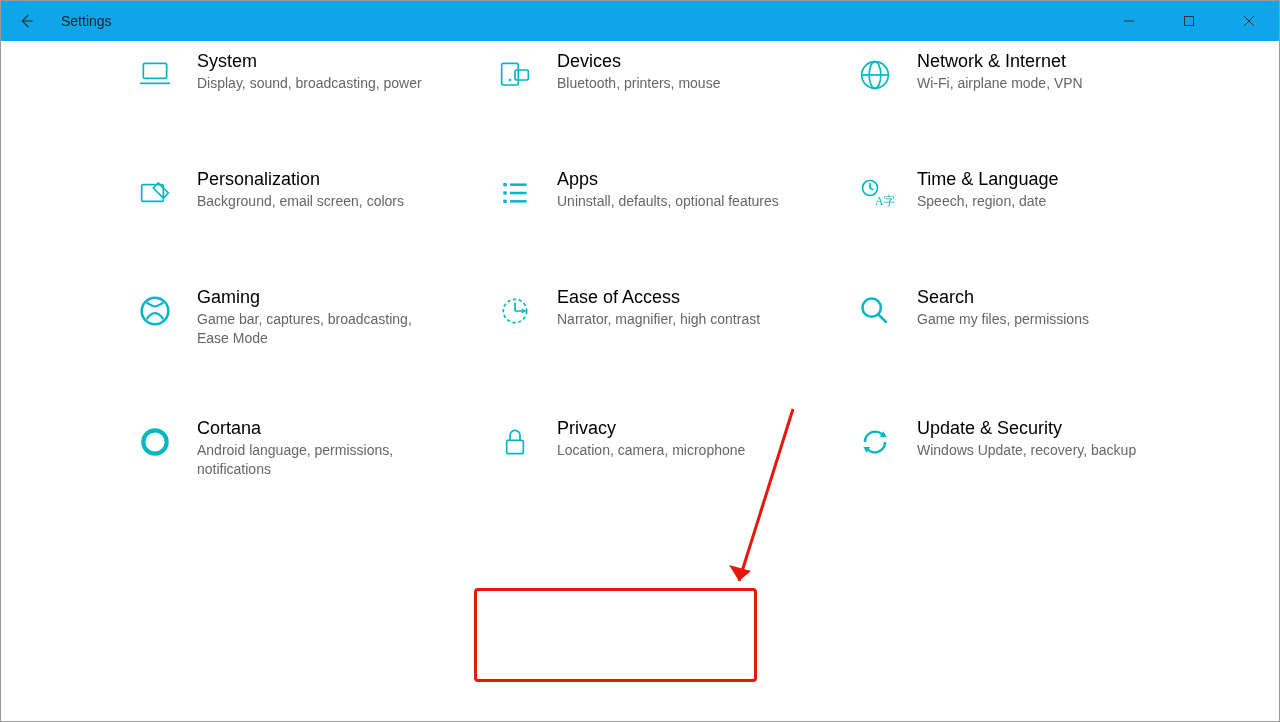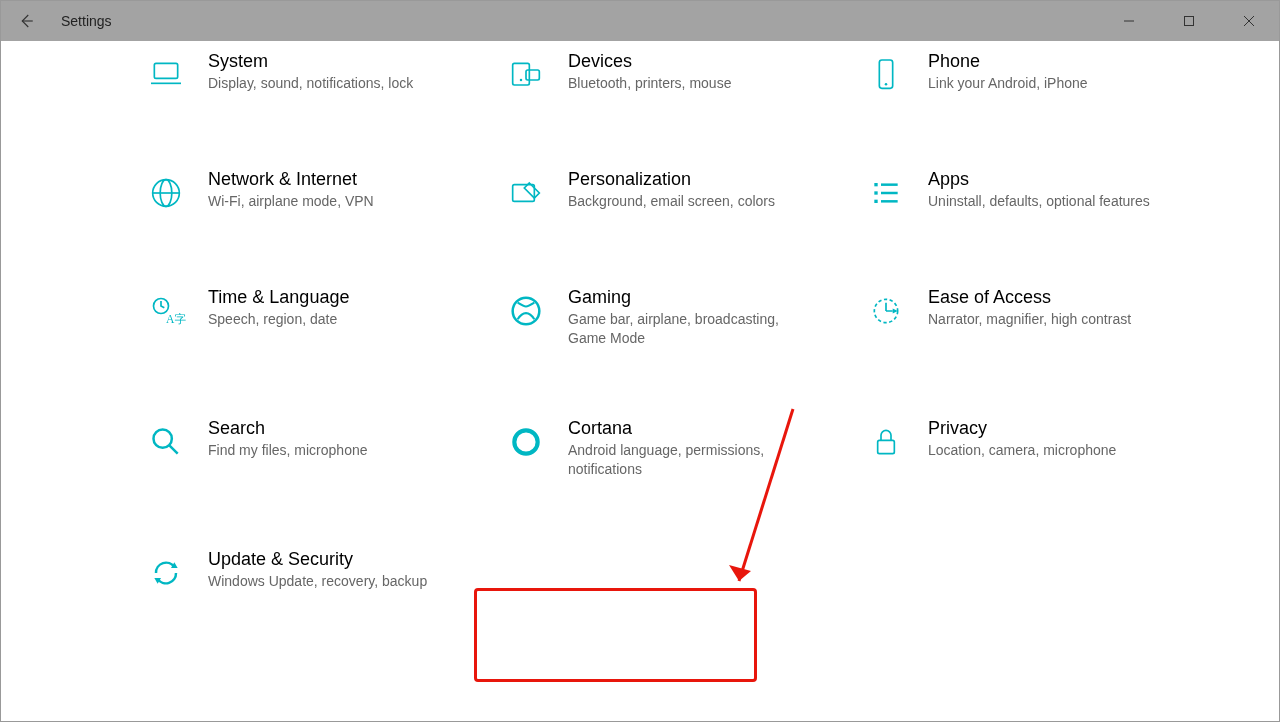--- a/index.html
+++ b/index.html
@@ -1,24 +1,24 @@
 <!DOCTYPE html>
 <html><head>
 <meta charset="utf-8">
 <style>
   * { box-sizing: border-box; margin: 0; padding: 0; }
   html, body { width: 1280px; height: 722px; font-family: "Segoe UI", sans-serif; background: #fff; overflow: hidden; }
   .window { width: 1280px; height: 722px; border: 1px solid #999; display: flex; flex-direction: column; }
-  .titlebar { height: 40px; background: #a3a3a3; display: flex; align-items: center; position: relative; }
+  .titlebar { height: 40px; background: #0ea5e9; display: flex; align-items: center; position: relative; }
   .back-btn { width: 50px; height: 40px; display: flex; align-items: center; justify-content: center; cursor: pointer; }
   .title { font-size: 14px; color: #222; margin-left: 10px; }
   .win-controls { position: absolute; right: 0; top: 0; height: 40px; display: flex; }
   .win-btn { width: 60px; height: 40px; display: flex; align-items: center; justify-content: center; cursor: pointer; }
   .content { flex: 1; position: relative; background: #fff; overflow: hidden; }
-  .grid { position: absolute; left: 141px; top: 30px; display: grid; grid-template-columns: 350px 350px 350px; row-gap: 70px; column-gap: 10px; }
+  .grid { position: absolute; left: 130px; top: 30px; display: grid; grid-template-columns: 350px 350px 350px; row-gap: 70px; column-gap: 10px; }
   .tile { display: flex; align-items: flex-start; cursor: pointer; }
   .tile-icon { width: 48px; height: 48px; flex: 0 0 48px; display: flex; align-items: center; justify-content: center; color: #3b82f6; }
   .tile-text { margin-left: 18px; max-width: 230px; }
   .tile-title { font-size: 18px; color: #000; font-weight: 400; }
   .tile-desc { font-size: 14px; color: #666; margin-top: 2px; line-height: 1.35; }
   .row0 { margin-top: -20px; } 
   .highlight-box { position: absolute; border: 3px solid #e8160c; border-radius: 4px; pointer-events: none; }
   .arrow { position: absolute; pointer-events: none; }
   svg { display: block; }
 </style>
@@ -60,50 +60,38 @@
 
       <div class="tile">
         <div class="tile-icon">
           <svg width="40" height="40" viewBox="0 0 48 48">
               <rect x="10" y="10" width="28" height="18" rx="2" stroke="#00b7c3" stroke-width="2" fill="none"></rect>
               <line x1="6" y1="34" x2="42" y2="34" stroke="#00b7c3" stroke-width="2"></line>
             </svg>
         </div>
         <div class="tile-text">
           <div class="tile-title">System</div>
-          <div class="tile-desc">Display, sound, notifications, lock</div>
+          <div class="tile-desc">Display, sound, broadcasting, power</div>
         </div>
       </div>
 
       <div class="tile">
         <div class="tile-icon">
           <svg width="40" height="40" viewBox="0 0 48 48">
               <rect x="8" y="10" width="20" height="26" rx="2" stroke="#00b7c3" stroke-width="2" fill="none"></rect>
               <rect x="24" y="18" width="16" height="12" rx="2" stroke="#00b7c3" stroke-width="2" fill="none"></rect>
               <circle cx="18" cy="30" r="1.5" fill="#00b7c3"></circle>
             </svg>
         </div>
         <div class="tile-text">
           <div class="tile-title">Devices</div>
           <div class="tile-desc">Bluetooth, printers, mouse</div>
         </div>
       </div>
 
-      <div class="tile">
-        <div class="tile-icon">
-          <svg width="40" height="40" viewBox="0 0 48 48">
-              <rect x="16" y="6" width="16" height="34" rx="3" stroke="#00b7c3" stroke-width="2" fill="none"></rect>
-              <circle cx="24" cy="35" r="1.5" fill="#00b7c3"></circle>
-            </svg>
-        </div>
-        <div class="tile-text">
-          <div class="tile-title">Phone</div>
-          <div class="tile-desc">Link your Android, iPhone</div>
-        </div>
-      </div>
 
       <div class="tile">
         <div class="tile-icon">
           <svg width="40" height="40" viewBox="0 0 48 48">
               <circle cx="24" cy="24" r="16" stroke="#00b7c3" stroke-width="2" fill="none"></circle>
               <ellipse cx="24" cy="24" rx="7" ry="16" stroke="#00b7c3" stroke-width="2" fill="none"></ellipse>
               <line x1="8" y1="24" x2="40" y2="24" stroke="#00b7c3" stroke-width="2"></line>
             </svg>
         </div>
         <div class="tile-text">
@@ -159,21 +147,21 @@
 
       <div class="tile">
         <div class="tile-icon">
           <svg width="40" height="40" viewBox="0 0 48 48">
               <circle cx="24" cy="24" r="16" stroke="#00b7c3" stroke-width="3" fill="none"></circle>
               <path d="M14 14 C24 20 24 20 34 14 M14 34 C20 24 28 24 34 34" stroke="#00b7c3" stroke-width="2.5" fill="none"></path>
             </svg>
         </div>
         <div class="tile-text">
           <div class="tile-title">Gaming</div>
-          <div class="tile-desc">Game bar, airplane, broadcasting, Game Mode</div>
+          <div class="tile-desc">Game bar, captures, broadcasting, Ease Mode</div>
         </div>
       </div>
 
       <div class="tile">
         <div class="tile-icon">
           <svg width="40" height="40" viewBox="0 0 48 48">
               <circle cx="24" cy="24" r="14" stroke="#00b7c3" stroke-width="2" fill="none" stroke-dasharray="4 3"></circle>
               <path d="M24 24 L24 14 M24 24 L32 24" stroke="#00b7c3" stroke-width="2"></path>
               <polygon points="32,21 38,24 32,27" fill="#00b7c3"></polygon>
             </svg>
@@ -186,21 +174,21 @@
 
       <div class="tile">
         <div class="tile-icon">
           <svg width="40" height="40" viewBox="0 0 48 48">
               <circle cx="20" cy="20" r="11" stroke="#00b7c3" stroke-width="3" fill="none"></circle>
               <line x1="28" y1="28" x2="38" y2="38" stroke="#00b7c3" stroke-width="3"></line>
             </svg>
         </div>
         <div class="tile-text">
           <div class="tile-title">Search</div>
-          <div class="tile-desc">Find my files, microphone</div>
+          <div class="tile-desc">Game my files, permissions</div>
         </div>
       </div>
 
       <div class="tile">
         <div class="tile-icon">
           <svg width="40" height="40" viewBox="0 0 48 48">
               <circle cx="24" cy="24" r="14" stroke="#00b7c3" stroke-width="5" fill="none"></circle>
             </svg>
         </div>
         <div class="tile-text">

